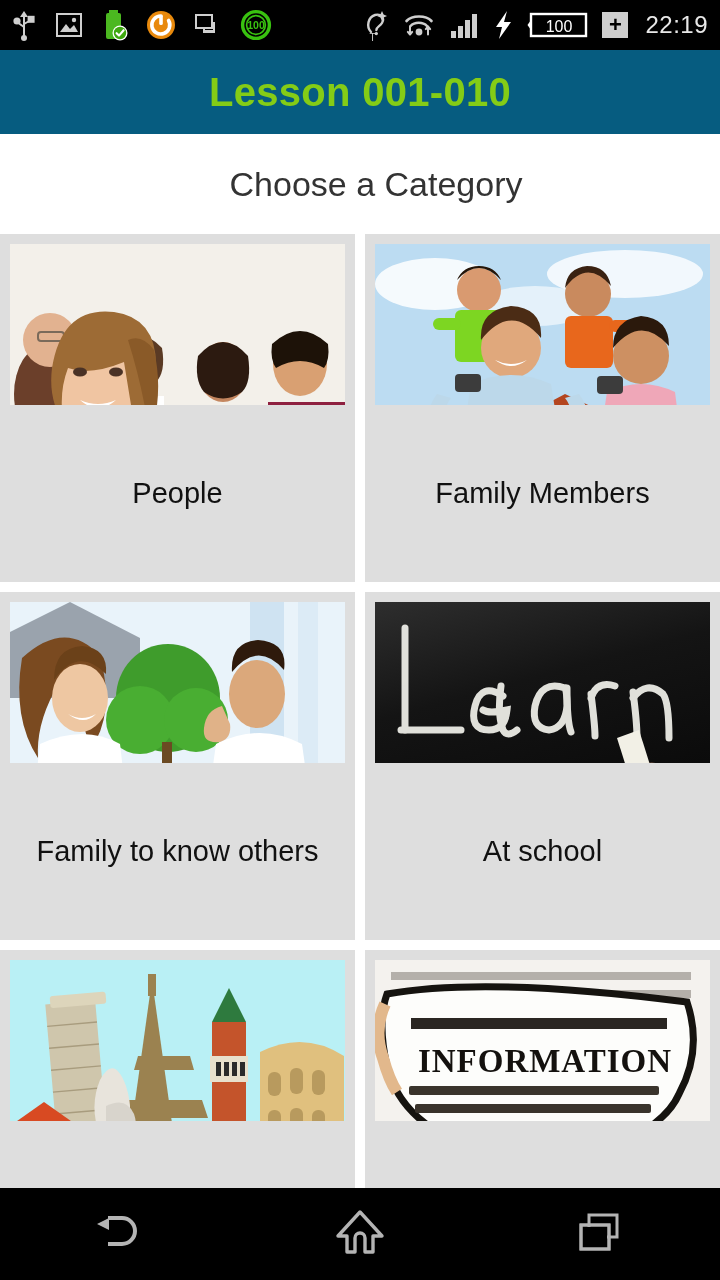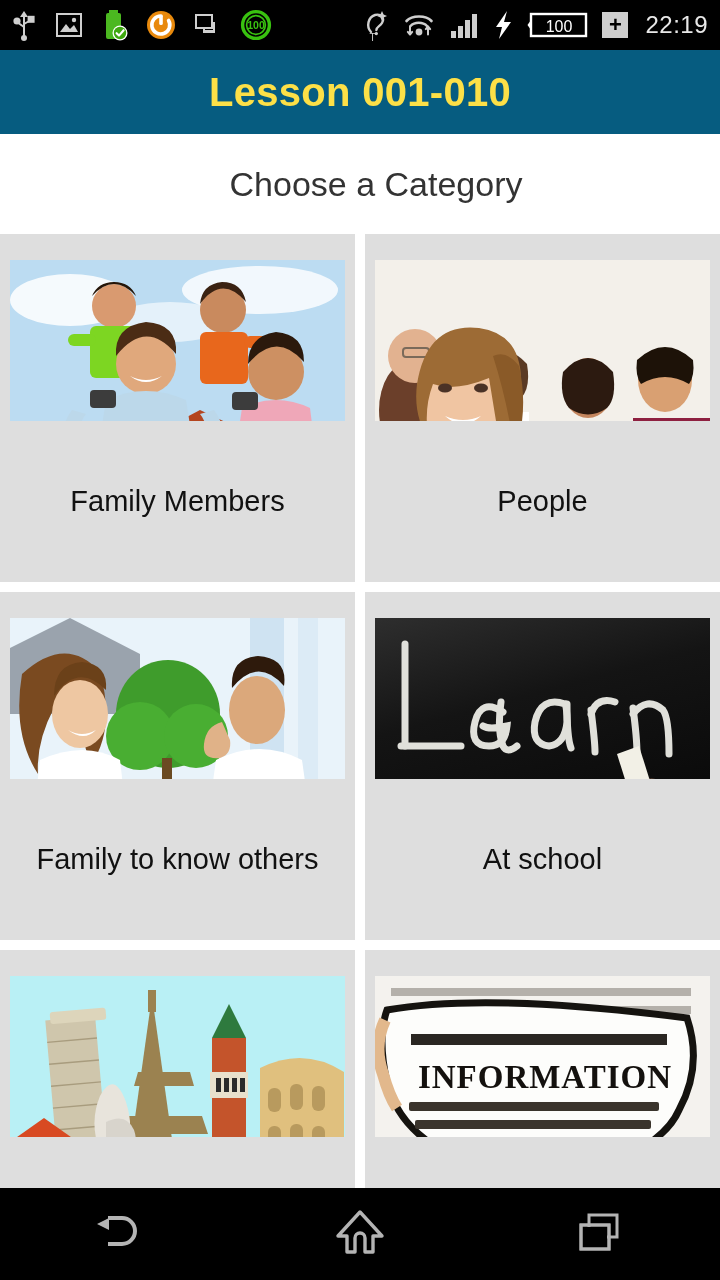--- a/index.html
+++ b/index.html
@@ -29,21 +29,21 @@
     display:flex;align-items:center;justify-content:center;
     font-size:22px;line-height:1;font-weight:bold;
   }
 
   
   .titlebar{
     position:absolute; top:50px; left:0; width:720px; height:84px;
     background:#065c80; display:flex; align-items:center; justify-content:center;
   }
   .titlebar .title{
-    color:#fde047; font-size:40px; font-weight:bold; letter-spacing:0.3px;
+    color:#84cc16; font-size:40px; font-weight:bold; letter-spacing:0.3px;
   }
 
   
   .subtitle-wrap{
     position:absolute; top:134px; left:16px; width:720px; height:100px;
     display:flex; align-items:center; justify-content:center; background:#fff;
   }
   .subtitle{ color:#333333; font-size:34px; }
 
   
@@ -54,21 +54,20 @@
     background:#fff; overflow:hidden;
   }
   .card{
     background:#dedede; padding:10px 10px 0 10px;
     display:flex; flex-direction:column; align-items:center;
     overflow:hidden; cursor:pointer;
   }
   .card .thumb{
     width:335px; height:161px; overflow:hidden; position:relative;
     background:#14b8a6;
-    margin-top:16px;
   }
   .card .thumb svg{ display:block; width:335px; height:228px; }
   .card .label{
     flex:1; display:flex; align-items:center; justify-content:center;
     width:100%; color:#111; font-size:29px; text-align:center;
     padding:0 6px; line-height:1.1;
   }
 
   
   .navbar{
@@ -205,20 +204,49 @@
 
   <div class="titlebar">
     <span class="title">Lesson 001-010</span>
   </div>
 
   <div class="subtitle-wrap">
     <span class="subtitle">Choose a Category</span>
   </div>
 
   <div class="grid">
+
+    <div class="card">
+      <div class="thumb">
+        <svg viewBox="0 0 335 228" preserveAspectRatio="xMidYMid slice">
+          <rect width="335" height="228" fill="#f3f0ea"></rect>
+          <ellipse cx="34" cy="150" rx="30" ry="48" fill="#6b3f2a"></ellipse>
+          <circle cx="40" cy="96" r="27" fill="#e2b290"></circle>
+          <rect x="28" y="88" width="26" height="9" rx="3" fill="none" stroke="#7a6a5a" stroke-width="2"></rect>
+          <ellipse cx="128" cy="120" rx="24" ry="28" fill="#e8bb97"></ellipse>
+          <path d="M104 104 q24 -26 48 0 q4 24 -6 34 q-18 12 -36 0 q-10 -12 -6 -34Z" fill="#5a3a24"></path>
+          <rect x="104" y="152" width="50" height="76" fill="#ffffff"></rect>
+          <ellipse cx="213" cy="128" rx="25" ry="30" fill="#c4865f"></ellipse>
+          <path d="M188 112 q25 -28 50 0 q4 26 -6 36 q-19 13 -38 0 q-10 -12 -6 -36Z" fill="#2c1a10"></path>
+          <rect x="186" y="162" width="56" height="66" fill="#e8197d"></rect>
+          <ellipse cx="290" cy="120" rx="27" ry="32" fill="#d9a072"></ellipse>
+          <path d="M262 100 q28 -26 56 0 q2 16 -4 24 q-24 -14 -48 0 q-6 -8 -4 -24Z" fill="#1d1208"></path>
+          <rect x="258" y="158" width="77" height="70" fill="#8e2040"></rect>
+          <ellipse cx="88" cy="132" rx="46" ry="54" fill="#f0c5a2"></ellipse>
+          <path d="M42 124 q10 -62 62 -56 q44 6 42 58 q2 52 -18 78 l-14 -86 q-34 14 -56 6 q-10 26 -4 56 q-16 -24 -12 -56Z" fill="#9d6b35"></path>
+          <path d="M118 96 q14 -6 26 10 q10 44 -4 86 q-8 -52 -22 -96Z" fill="#8a5a28"></path>
+          <ellipse cx="70" cy="128" rx="7" ry="4.6" fill="#4a3226"></ellipse>
+          <ellipse cx="106" cy="128" rx="7" ry="4.6" fill="#4a3226"></ellipse>
+          <path d="M70 156 q18 16 36 0 q-18 8 -36 0Z" fill="#ffffff"></path>
+          <path d="M58 194 q30 34 60 0 l14 34 h-88Z" fill="#4a6e96"></path>
+          <ellipse cx="145" cy="295" rx="90" ry="96" fill="#d8dde4" opacity="0"></ellipse>
+        </svg>
+      </div>
+      <div class="label">People</div>
+    </div>
 
     <div class="card">
       <div class="thumb">
         <svg viewBox="0 0 335 228" preserveAspectRatio="xMidYMid slice">
           <rect width="335" height="228" fill="#bcdcf2"></rect>
           <ellipse cx="60" cy="40" rx="60" ry="26" fill="#ffffff" opacity="0.85"></ellipse>
           <ellipse cx="250" cy="30" rx="78" ry="24" fill="#ffffff" opacity="0.8"></ellipse>
           <ellipse cx="160" cy="62" rx="58" ry="20" fill="#ffffff" opacity="0.6"></ellipse>
           <rect x="0" y="170" width="335" height="58" fill="#e8b816"></rect>
           <rect x="0" y="162" width="335" height="12" fill="#b4451f"></rect>
@@ -246,49 +274,20 @@
           <rect x="80" y="130" width="26" height="18" rx="4" fill="#3c3c3c"></rect>
           <rect x="222" y="132" width="26" height="18" rx="4" fill="#3c3c3c"></rect>
         </svg>
       </div>
       <div class="label">Family Members</div>
     </div>
 
     <div class="card">
       <div class="thumb">
         <svg viewBox="0 0 335 228" preserveAspectRatio="xMidYMid slice">
-          <rect width="335" height="228" fill="#f3f0ea"></rect>
-          <ellipse cx="34" cy="150" rx="30" ry="48" fill="#6b3f2a"></ellipse>
-          <circle cx="40" cy="96" r="27" fill="#e2b290"></circle>
-          <rect x="28" y="88" width="26" height="9" rx="3" fill="none" stroke="#7a6a5a" stroke-width="2"></rect>
-          <ellipse cx="128" cy="120" rx="24" ry="28" fill="#e8bb97"></ellipse>
-          <path d="M104 104 q24 -26 48 0 q4 24 -6 34 q-18 12 -36 0 q-10 -12 -6 -34Z" fill="#5a3a24"></path>
-          <rect x="104" y="152" width="50" height="76" fill="#ffffff"></rect>
-          <ellipse cx="213" cy="128" rx="25" ry="30" fill="#c4865f"></ellipse>
-          <path d="M188 112 q25 -28 50 0 q4 26 -6 36 q-19 13 -38 0 q-10 -12 -6 -36Z" fill="#2c1a10"></path>
-          <rect x="186" y="162" width="56" height="66" fill="#e8197d"></rect>
-          <ellipse cx="290" cy="120" rx="27" ry="32" fill="#d9a072"></ellipse>
-          <path d="M262 100 q28 -26 56 0 q2 16 -4 24 q-24 -14 -48 0 q-6 -8 -4 -24Z" fill="#1d1208"></path>
-          <rect x="258" y="158" width="77" height="70" fill="#8e2040"></rect>
-          <ellipse cx="88" cy="132" rx="46" ry="54" fill="#f0c5a2"></ellipse>
-          <path d="M42 124 q10 -62 62 -56 q44 6 42 58 q2 52 -18 78 l-14 -86 q-34 14 -56 6 q-10 26 -4 56 q-16 -24 -12 -56Z" fill="#9d6b35"></path>
-          <path d="M118 96 q14 -6 26 10 q10 44 -4 86 q-8 -52 -22 -96Z" fill="#8a5a28"></path>
-          <ellipse cx="70" cy="128" rx="7" ry="4.6" fill="#4a3226"></ellipse>
-          <ellipse cx="106" cy="128" rx="7" ry="4.6" fill="#4a3226"></ellipse>
-          <path d="M70 156 q18 16 36 0 q-18 8 -36 0Z" fill="#ffffff"></path>
-          <path d="M58 194 q30 34 60 0 l14 34 h-88Z" fill="#4a6e96"></path>
-          <ellipse cx="145" cy="295" rx="90" ry="96" fill="#d8dde4" opacity="0"></ellipse>
-        </svg>
-      </div>
-      <div class="label">People</div>
-    </div>
-
-    <div class="card">
-      <div class="thumb">
-        <svg viewBox="0 0 335 228" preserveAspectRatio="xMidYMid slice">
           <rect width="335" height="228" fill="#e9f3fa"></rect>
           <rect x="0" y="190" width="335" height="38" fill="#8cc44e"></rect>
           <path d="M0 30 L60 0 L130 36 L130 96 L0 96Z" fill="#9aa3ad"></path>
           <rect x="240" y="0" width="34" height="180" fill="#cfe3f2"></rect>
           <rect x="288" y="0" width="20" height="180" fill="#dcebf6"></rect>
           <ellipse cx="158" cy="96" rx="52" ry="54" fill="#3f9c2c"></ellipse>
           <ellipse cx="130" cy="118" rx="34" ry="34" fill="#49ae32"></ellipse>
           <ellipse cx="186" cy="118" rx="32" ry="32" fill="#49ae32"></ellipse>
           <rect x="152" y="140" width="10" height="54" fill="#6b4a22"></rect>
           <path d="M12 56 q44 -40 78 -2 q16 58 -10 94 q-14 -66 -36 -58 q-18 34 -16 66 q-26 -40 -16 -100Z" fill="#7a4a20"></path>

